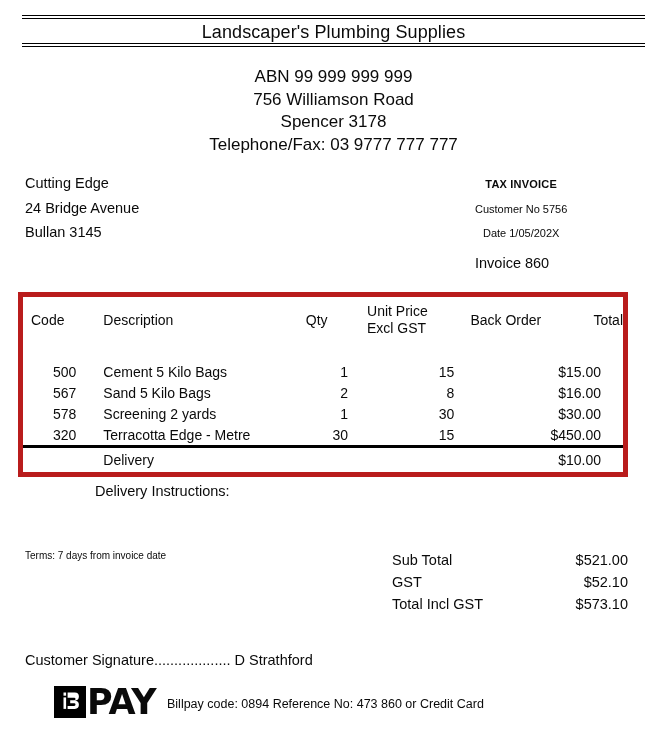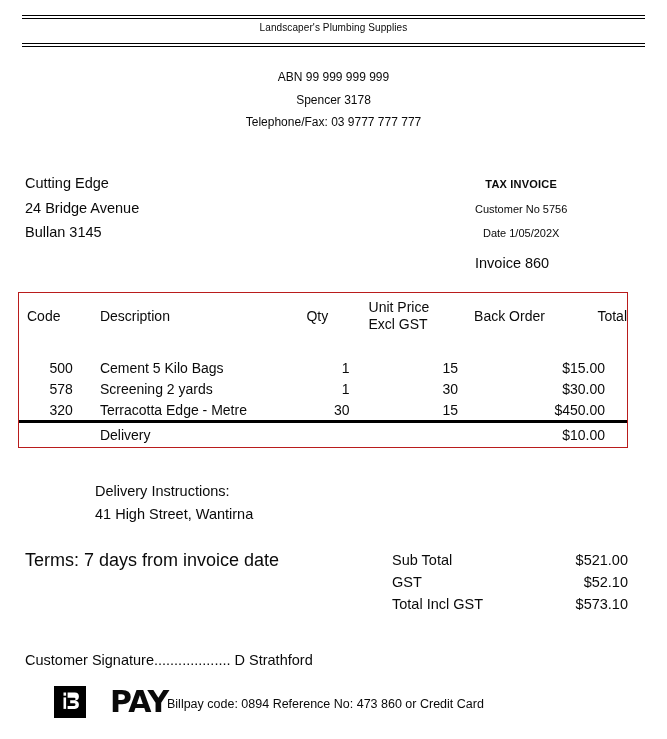--- a/index.html
+++ b/index.html
@@ -37,32 +37,32 @@
 
   #rule-top    { top: 15px; }
   #rule-bottom { top: 43px; }
 
   .doc-title {
     position: absolute;
     top: 22px;
     left: 0;
     width: 667px;
     text-align: center;
-    font-size: 10px;
+    font-size: 18px;
     letter-spacing: .1px;
   }
 
   
   .company-block {
     position: absolute;
     top: 66px;
     left: 0;
     width: 667px;
     text-align: center;
-    font-size: 12px;
+    font-size: 17px;
     line-height: 22.5px;
   }
 
   
   .bill-to {
     position: absolute;
     top: 171px;
     left: 25px;
     font-size: 14.5px;
     line-height: 24.5px;
@@ -85,21 +85,21 @@
     left: 475px;
     font-size: 14.5px;
   }
 
   
   .items-table {
     position: absolute;
     top: 292px;
     left: 18px;
     width: 610px;
-    border: 1px solid #b91c1c;
+    border: 5px solid #b91c1c;
     box-sizing: border-box;
     background: #fff;
   }
   .items-table table {
     border-collapse: collapse;
     width: 100%;
     font-size: 14px;
   }
   .items-table th,
   .items-table td {
@@ -146,21 +146,21 @@
     left: 95px;
     font-size: 14.5px;
     line-height: 23px;
   }
 
   
   .terms {
     position: absolute;
     top: 550px;
     left: 25px;
-    font-size: 18px;
+    font-size: 10px;
   }
   .totals {
     position: absolute;
     top: 549px;
     left: 392px;
     width: 236px;
     font-size: 14.5px;
   }
   .totals-row {
     display: flex;
@@ -185,44 +185,44 @@
     display: flex;
     align-items: center;
   }
   .bpay-mark {
     width: 32px;
     height: 32px;
     background: #000;
     display: block;
   }
   .bpay-word {
-    font-size: 30px;
+    font-size: 35px;
     font-weight: bold;
     letter-spacing: -1px;
     line-height: 30px;
     margin-left: 1px;
     font-family: "DejaVu Sans", sans-serif;
-    padding-left: 23px;
   }
   .billpay-text {
     position: absolute;
     top: 697px;
     left: 167px;
     font-size: 12.5px;
   }
 </style>
 </head>
 <body>
 
 <div id="rule-top" class="rule-double"></div>
 <div class="doc-title">Landscaper's Plumbing Supplies</div>
 <div id="rule-bottom" class="rule-double"></div>
 
 <div class="company-block">
   <div>ABN 99 999 999 999</div>
+  <div>756 Williamson Road</div>
   <div>Spencer 3178</div>
   <div>Telephone/Fax: 03 9777 777 777</div>
 </div>
 
 <div class="bill-to">
   <div>Cutting Edge</div>
   <div>24 Bridge Avenue</div>
   <div>Bullan 3145</div>
 </div>
 
@@ -259,20 +259,28 @@
       </tr>
     <tr class="item-row">
           <td class="col-code">500</td>
           <td class="col-desc">Cement 5 Kilo Bags</td>
           <td class="col-qty">1</td>
           <td class="col-price">15</td>
           <td class="col-back"></td>
           <td class="col-total">$15.00</td>
         </tr>
         <tr class="item-row">
+          <td class="col-code">567</td>
+          <td class="col-desc">Sand 5 Kilo Bags</td>
+          <td class="col-qty">2</td>
+          <td class="col-price">8</td>
+          <td class="col-back"></td>
+          <td class="col-total">$16.00</td>
+        </tr>
+        <tr class="item-row">
           <td class="col-code">578</td>
           <td class="col-desc">Screening 2 yards</td>
           <td class="col-qty">1</td>
           <td class="col-price">30</td>
           <td class="col-back"></td>
           <td class="col-total">$30.00</td>
         </tr>
         <tr class="item-row">
           <td class="col-code">320</td>
           <td class="col-desc">Terracotta Edge - Metre</td>
@@ -288,21 +296,20 @@
           <td class="col-price"></td>
           <td class="col-back"></td>
           <td class="col-total">$10.00</td>
         </tr>
       </tbody>
   </table>
 </div>
 
 <div class="delivery-instructions">
   <div>Delivery Instructions:</div>
-  <div>41 High Street, Wantirna</div>
 </div>
 
 <div class="terms">Terms: 7 days from invoice date</div>
 
 <div class="totals" id="totals-block">
     <div class="totals-row">
       <span class="label">Sub Total</span>
       <span class="amount">$521.00</span>
     </div>
     <div class="totals-row">

